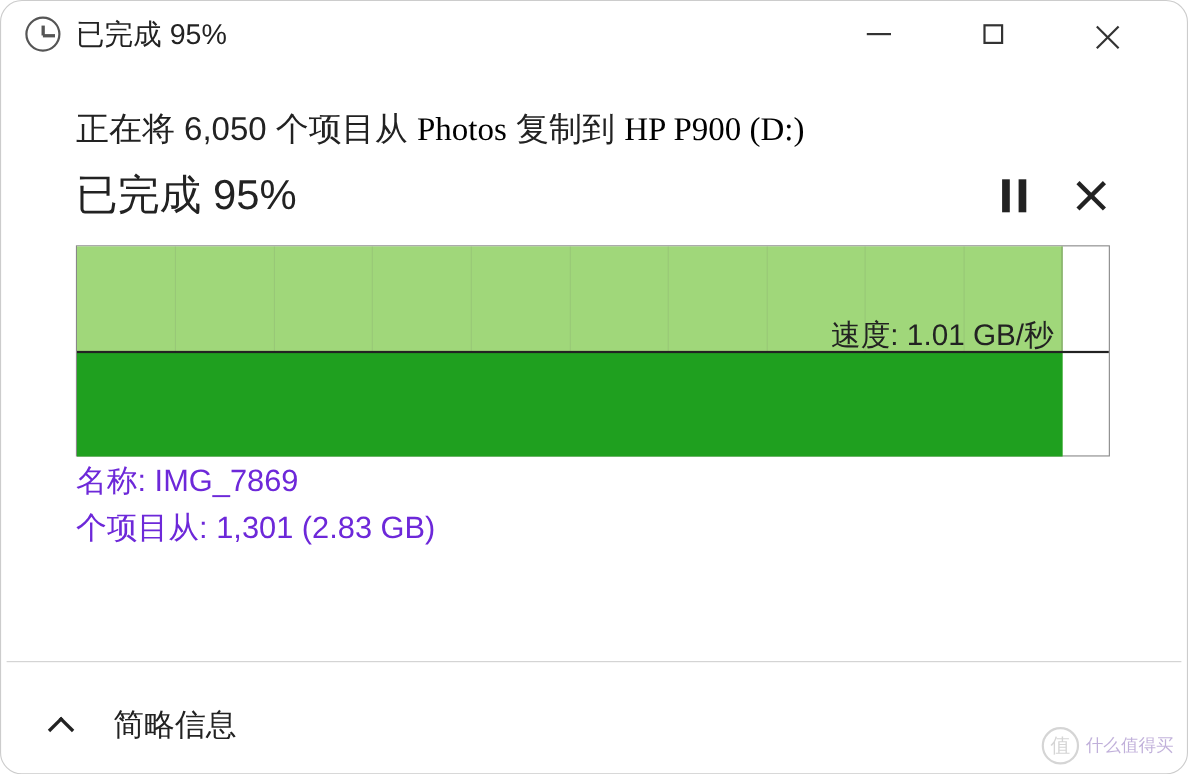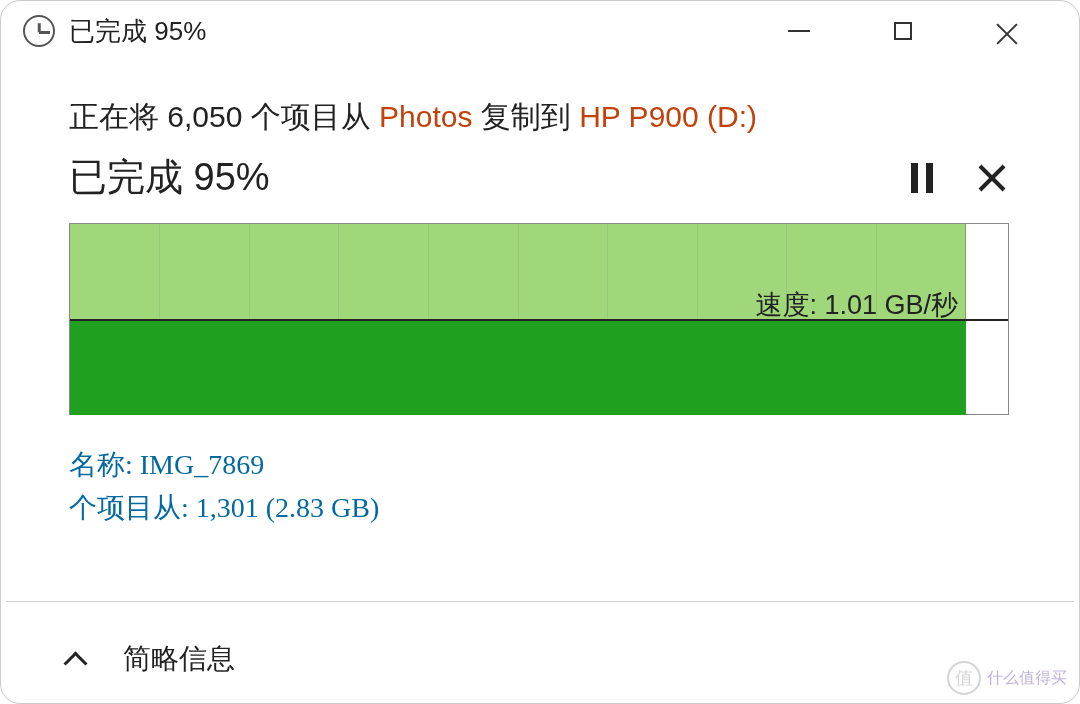--- a/index.html
+++ b/index.html
@@ -48,21 +48,21 @@
     }
     .win-close-x::before, .win-close-x::after {
       content: ''; position: absolute; left: 50%; top: 0;
       width: 2px; height: 28px; background: #333;
     }
     .win-close-x::before { transform: translateX(-50%) rotate(45deg); }
     .win-close-x::after { transform: translateX(-50%) rotate(-45deg); }
 
     .content { padding: 36px 68px 0 68px; }
     .copy-line { font-size: 30px; color: #222; margin-bottom: 14px; }
-    .copy-line .link { color: #c2410c; }
+    .copy-line .link { color: #000000; font-family: Liberation Serif, serif; }
     .progress-row {
       display: flex; align-items: center;
       margin-bottom: 20px;
     }
     .progress-text { font-size: 38px; color: #222; }
     .action-btns { margin-left: auto; display: flex; gap: 46px; align-items: center; padding-right: 6px; }
     .pause-icon { display: flex; gap: 8px; cursor: pointer; }
     .pause-icon div { width: 7px; height: 30px; background: #222; }
     .cancel-x {
       width: 26px; height: 26px; position: relative; cursor: pointer;
@@ -71,21 +71,20 @@
       content: ''; position: absolute; left: 50%; top: -4px;
       width: 4px; height: 34px; background: #222;
     }
     .cancel-x::before { transform: translateX(-50%) rotate(45deg); }
     .cancel-x::after { transform: translateX(-50%) rotate(-45deg); }
 
     .chart {
       position: relative;
       width: 940px; height: 192px;
       border: 1.5px solid #888;
-      margin-bottom: 28px;
     }
     .chart-upper {
       position: absolute; left: 0; top: 0;
       width: 896px; height: 96px;
       background: #a0d77a;
       border-right: 1px solid #7aa060;
     }
     .chart-grid {
       position: absolute; top: 0; left: 0; width: 896px; height: 96px;
     }
@@ -104,31 +103,31 @@
     }
     .speed-label {
       position: absolute; top: 63px; right: 50px;
       font-size: 27px; color: #222;
     }
     .chart-hline {
       position: absolute; left: 0; top: 95px;
       width: 100%; height: 2px; background: #222;
     }
 
-    .details { font-size: 28px; color: #0369a1; line-height: 1.55; font-family: Liberation Serif, serif; }
+    .details { font-size: 28px; color: #6d28d9; line-height: 1.55; }
 
     .separator {
       position: absolute; left: 5px; right: 5px; top: 600px;
       height: 1px; background: #d0d0d0;
     }
     .footer {
       position: absolute; left: 0; bottom: 0;
       height: 88px; width: 100%;
       display: flex; align-items: center;
-      padding-left: 64px;
+      padding-left: 44px;
       cursor: pointer;
     }
     .chevron-up {
       width: 24px; height: 24px; position: relative; margin-right: 34px;
     }
     .chevron-up::before {
       content: ''; position: absolute;
       left: 2px; top: 8px;
       width: 14px; height: 14px;
       border-left: 3px solid #222;

